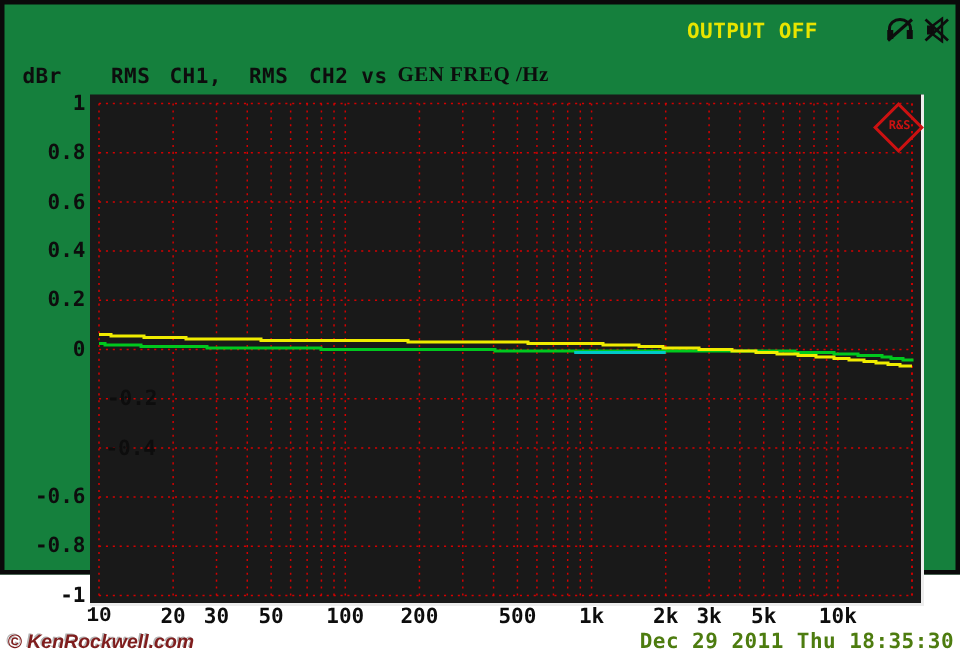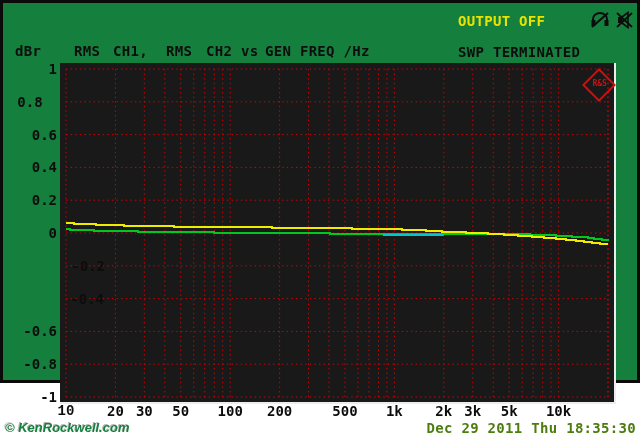--- a/index.html
+++ b/index.html
@@ -25,34 +25,33 @@
   
   .ytick{position:absolute;left:0;width:54px;text-align:right;
          font-weight:bold;font-size:14px;line-height:14px;color:#0d0d0d;}
   .xtick{position:absolute;width:44px;text-align:center;top:401px;
          font-weight:bold;font-size:14px;line-height:14px;color:#0d0d0d;}
   
   .icons{position:absolute;left:587px;top:8px;width:46px;height:18px;display:flex;gap:5px;}
   
   .footer{position:absolute;left:0;top:419px;width:640px;height:17px;background:#ffffff;}
   .watermark{position:absolute;left:5px;top:1px;font-family:"Liberation Sans",sans-serif;
-             font-weight:bold;font-style:italic;font-size:13px;color:#15803d;
+             font-weight:bold;font-style:italic;font-size:13px;color:#7f1d1d;
              text-shadow:1px 1px 0 #ffffff,-1px -1px 0 #b5b5b5;}
   .datetime{position:absolute;right:4px;top:1px;font-weight:bold;font-size:14px;
             letter-spacing:0.3px;color:#4d7c0f;white-space:pre;}
 </style>
 </head>
 <body>
 
 <div class="stage">
 
   <div class="screen">
 
     <div class="txt yellowtxt" style="left:455px;top:11px;">OUTPUT OFF</div>
-    <div class="txt" style="left:455px;top:42px;">SWP TERMINATED</div>
 
     <div class="icons">
       <svg width="20" height="18" viewBox="0 0 20 18">
         <path d="M3 12 V8 a7 6 0 0 1 14 0 V12" fill="none" stroke="#0d0d0d" stroke-width="2"></path>
         <rect x="1.5" y="9" width="4" height="6" fill="#0d0d0d"></rect>
         <rect x="14.5" y="9" width="4" height="6" fill="#0d0d0d"></rect>
         <line x1="2" y1="16" x2="18" y2="2" stroke="#0d0d0d" stroke-width="2"></line>
       </svg>
       <svg width="20" height="18" viewBox="0 0 20 18">
         <rect x="3" y="6" width="4" height="6" fill="#0d0d0d"></rect>
@@ -60,21 +59,21 @@
         <line x1="2" y1="16" x2="17" y2="2" stroke="#0d0d0d" stroke-width="1.8"></line>
         <line x1="2" y1="2" x2="17" y2="16" stroke="#0d0d0d" stroke-width="1.8"></line>
       </svg>
     </div>
 
     <div class="txt" style="left:12px;top:41px;">dBr</div>
     <div class="txt" style="left:71px;top:41px;">RMS</div>
     <div class="txt" style="left:110px;top:41px;">CH1,</div>
     <div class="txt" style="left:163px;top:41px;">RMS</div>
     <div class="txt" style="left:203px;top:41px;">CH2 vs</div>
-    <div class="txt" style="left:262px;top:41px;">GEN FREQ /Hz</div>
+    <div class="txt" style="left:262px;top:41px;font-family:Liberation Serif, serif;">GEN FREQ /Hz</div>
 
     <div class="plot">
       <svg id="chart-svg" width="554" height="339" viewBox="0 0 554 339">
           <line x1="6" y1="6" x2="6" y2="334" stroke="#d40000" stroke-width="1" stroke-dasharray="1.4 3.2"></line>
           <line x1="55.42646927298205" y1="6" x2="55.42646927298205" y2="334" stroke="#d40000" stroke-width="1" stroke-dasharray="1.4 3.2"></line>
           <line x1="84.33910034072301" y1="6" x2="84.33910034072301" y2="334" stroke="#d40000" stroke-width="1" stroke-dasharray="1.4 3.2"></line>
           <line x1="104.8529385459641" y1="6" x2="104.8529385459641" y2="334" stroke="#d40000" stroke-width="1" stroke-dasharray="1.4 3.2"></line>
           <line x1="120.76470763602396" y1="6" x2="120.76470763602396" y2="334" stroke="#d40000" stroke-width="1" stroke-dasharray="1.4 3.2"></line>
           <line x1="133.76556961370505" y1="6" x2="133.76556961370505" y2="334" stroke="#d40000" stroke-width="1" stroke-dasharray="1.4 3.2"></line>
           <line x1="144.75764179343506" y1="6" x2="144.75764179343506" y2="334" stroke="#d40000" stroke-width="1" stroke-dasharray="1.4 3.2"></line>
@@ -116,21 +115,21 @@
           <path d="M 6 160 H 14 V 161 H 36 V 162 H 64 V 163 H 114 V 164 H 212 V 165 H 292 V 166 H 342 V 167 H 366 V 168 H 382 V 169 H 406 V 170 H 428 V 171 H 444 V 172 H 458 V 173 H 472 V 174 H 484 V 175 H 496 V 176 H 506 V 177 H 516 V 178 H 524 V 179 H 532 V 180 H 540 V 181 H 548" fill="none" stroke="#f0ec00" stroke-width="2"></path>
           <path d="M 322.7935641635397 172 H 383.80882309099405" fill="none" stroke="#00c8c8" stroke-width="2"></path>
         </svg>
       <div class="rs-logo">
         <span>R&amp;S</span>
       </div>
     </div>
 
     <div id="y-axis">
         <div class="ytick" style="top: 59px;">1</div>
-        <div class="ytick" style="top: 91.8px; text-align: center;">0.8</div>
+        <div class="ytick" style="top: 91.8px;">0.8</div>
         <div class="ytick" style="top: 124.6px;">0.6</div>
         <div class="ytick" style="top: 157.4px;">0.4</div>
         <div class="ytick" style="top: 190.2px;">0.2</div>
         <div class="ytick" style="top: 223px;">0</div>
         <div class="ytick" style="top: 255.8px; padding-left: 48px;">-0.2</div>
         <div class="ytick" style="top: 288.6px; padding-left: 47px;">-0.4</div>
         <div class="ytick" style="top: 321.4px;">-0.6</div>
         <div class="ytick" style="top: 354.2px;">-0.8</div>
         <div class="ytick" style="top: 387px;">-1</div>
       </div>

